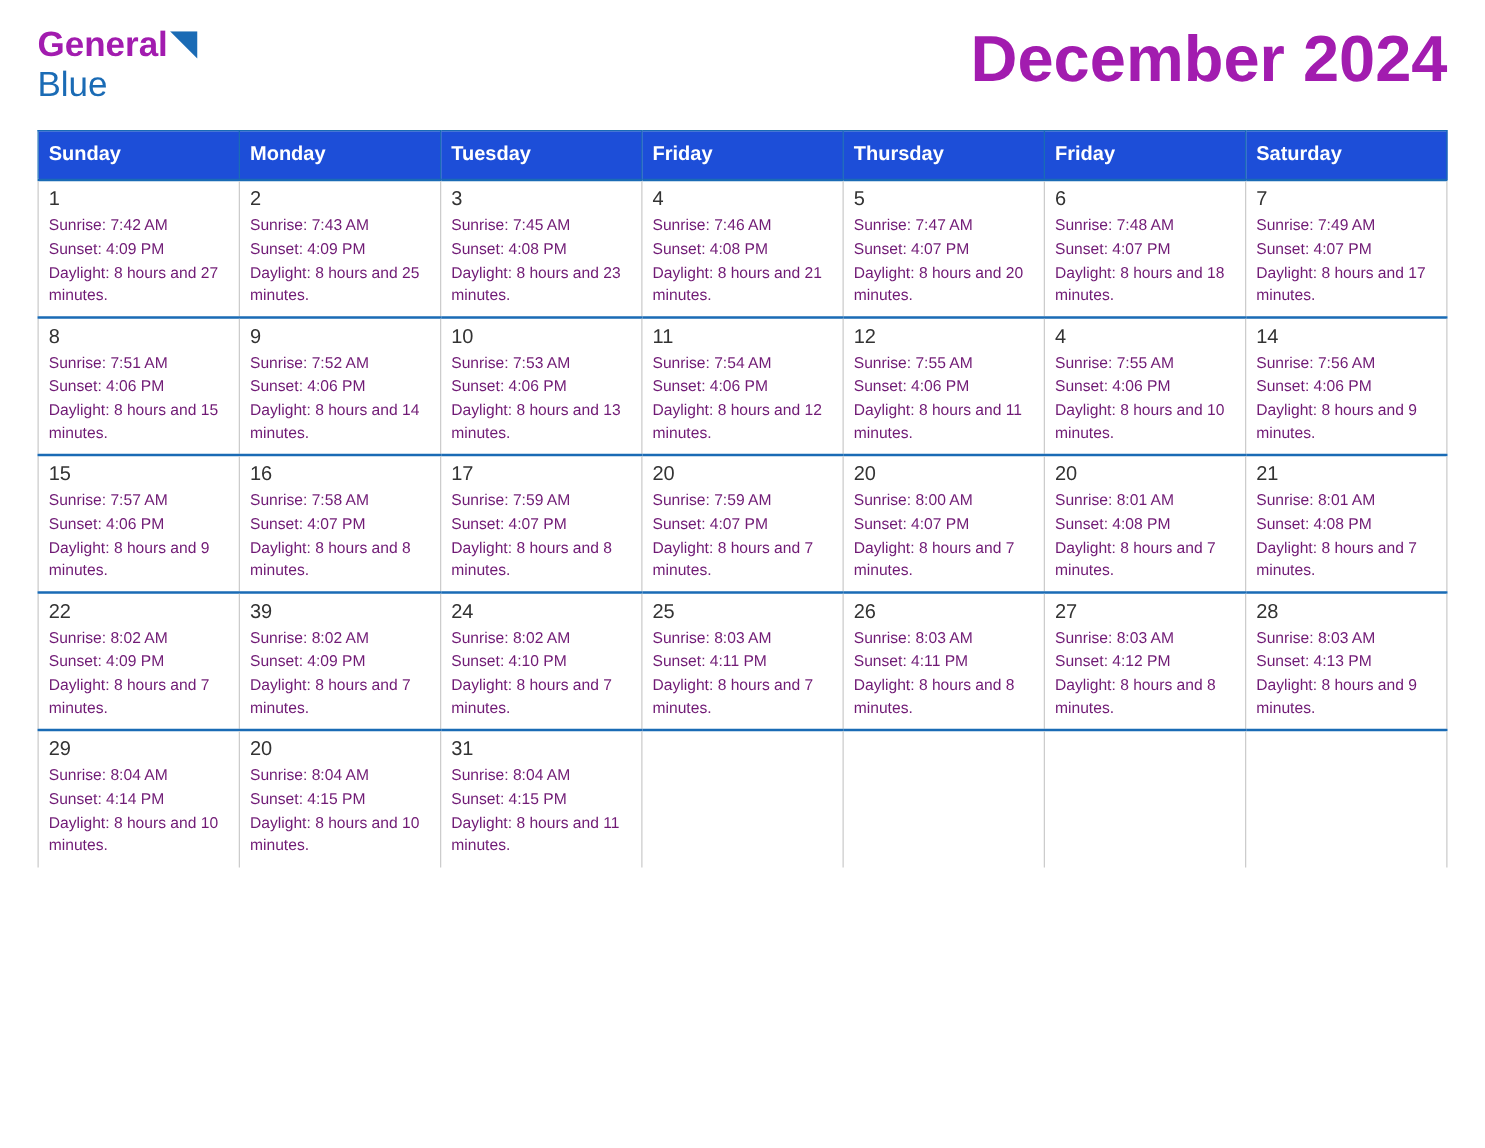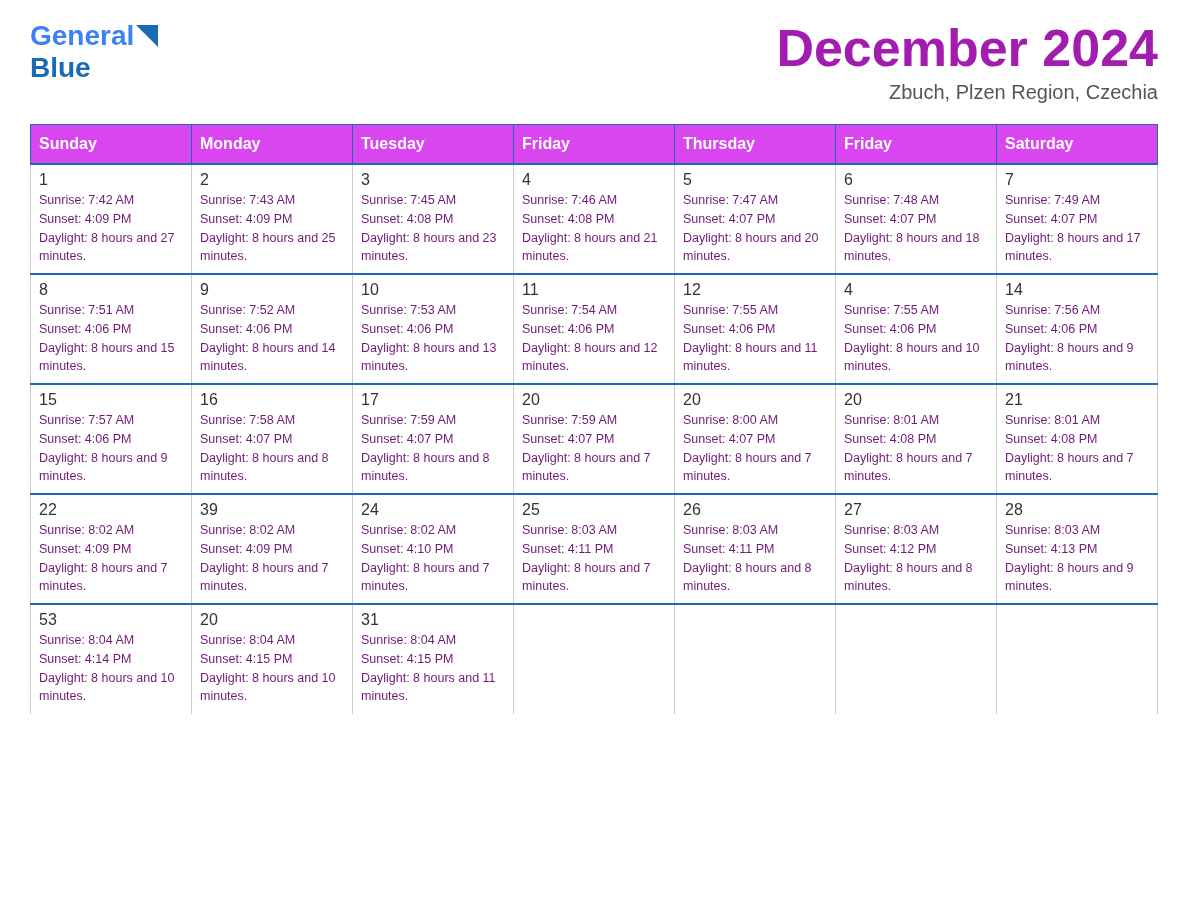--- a/index.html
+++ b/index.html
@@ -21,26 +21,26 @@
       flex-direction: column;
       align-items: flex-start;
     }
     .logo-text {
       display: flex;
       align-items: center;
     }
     .logo-general {
       font-size: 28px;
       font-weight: bold;
-      color: #3b82f6;
+      color: #a21caf;
     }
     .logo-blue-word {
       color: #1a6bb5;
       font-size: 28px;
-      font-weight: bold;
+      font-weight: normal;
       margin-top: -4px;
     }
     .header-right {
       text-align: right;
     }
     .month-title {
       font-size: 52px;
       font-weight: bold;
       color: #a21caf;
       line-height: 1.1;
@@ -49,21 +49,21 @@
       font-size: 20px;
       color: #555;
       margin-top: 4px;
     }
     table {
       width: 100%;
       border-collapse: collapse;
       table-layout: fixed;
     }
     thead tr th {
-      background-color: #d946ef;
+      background-color: #1d4ed8;
       color: #fff;
       font-size: 16px;
       font-weight: bold;
       padding: 10px 8px;
       text-align: left;
       border: 1px solid #1a6bb5;
     }
     tbody tr td {
       vertical-align: top;
       padding: 6px 8px;
@@ -104,21 +104,20 @@
           <polygon points="0,0 22,0 22,22" fill="#1a6bb5"></polygon>
         </svg>
       </span>
     </div>
     <div>
       <span class="logo-blue-word">Blue</span>
     </div>
   </div>
   <div class="header-right">
     <div class="month-title">December 2024</div>
-    <div class="location">Zbuch, Plzen Region, Czechia</div>
   </div>
 </div>
 
 <table>
   <thead>
     <tr>
 
     <th>Sunday</th>
         <th>Monday</th>
         <th>Tuesday</th>
@@ -244,21 +243,21 @@
           <span class="day-number">27</span>
           <div class="day-info">Sunrise: 8:03 AM<br>Sunset: 4:12 PM<br>Daylight: 8 hours and 8 minutes.</div>
         </td>
         <td>
           <span class="day-number">28</span>
           <div class="day-info">Sunrise: 8:03 AM<br>Sunset: 4:13 PM<br>Daylight: 8 hours and 9 minutes.</div>
         </td>
       </tr>
       <tr class="week-row">
         <td>
-          <span class="day-number">53</span>
+          <span class="day-number">29</span>
           <div class="day-info">Sunrise: 8:04 AM<br>Sunset: 4:14 PM<br>Daylight: 8 hours and 10 minutes.</div>
         </td>
         <td>
           <span class="day-number">20</span>
           <div class="day-info">Sunrise: 8:04 AM<br>Sunset: 4:15 PM<br>Daylight: 8 hours and 10 minutes.</div>
         </td>
         <td>
           <span class="day-number">31</span>
           <div class="day-info">Sunrise: 8:04 AM<br>Sunset: 4:15 PM<br>Daylight: 8 hours and 11 minutes.</div>
         </td>

